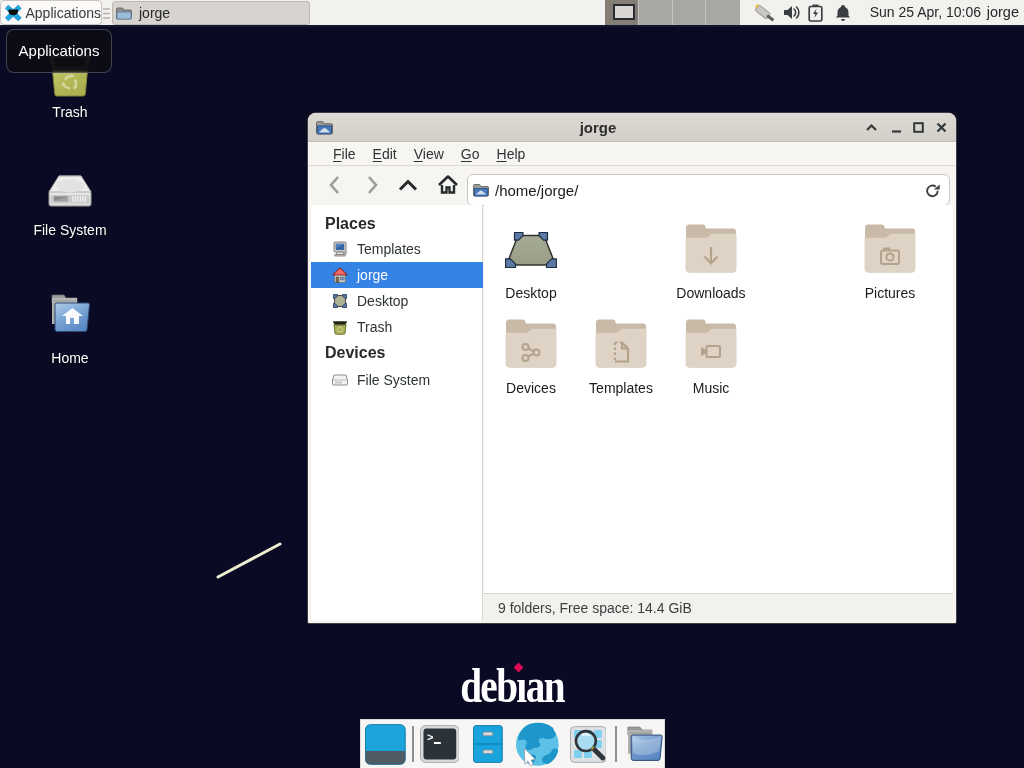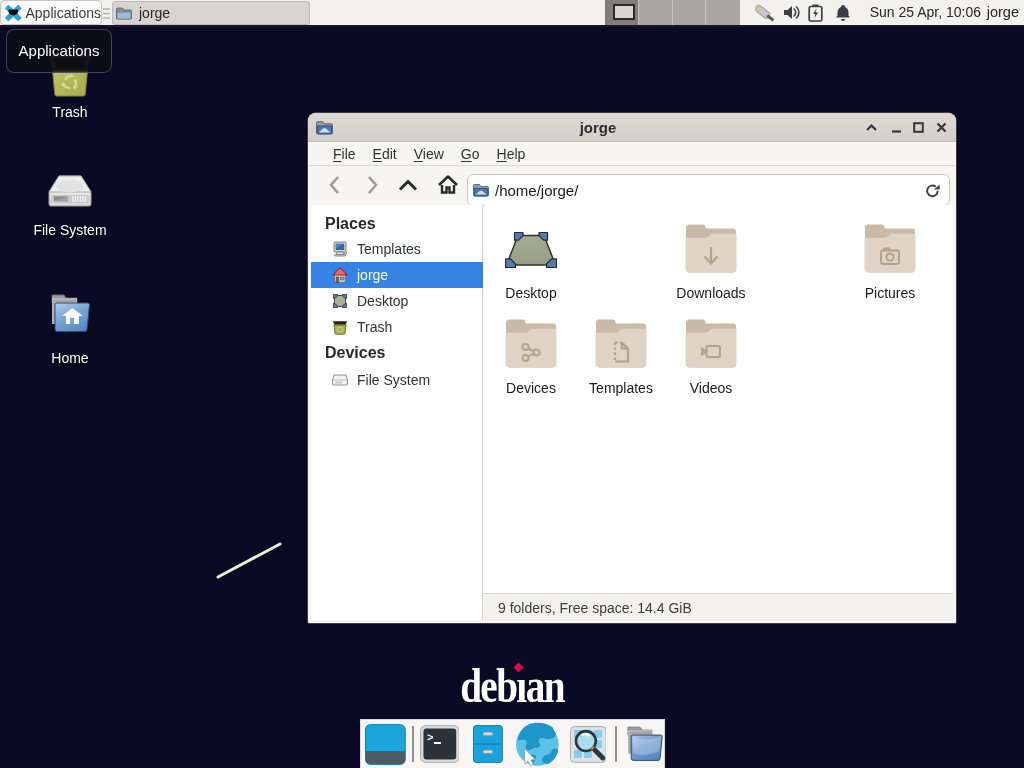--- a/index.html
+++ b/index.html
@@ -426,21 +426,21 @@
       <div class="lbl">Templates</div>
     </div>
     <div class="fitem" style="left:182px; top:114px">
       <svg width="52" height="52" viewBox="0 0 52 52">
           <use href="#folder52"></use>
         <g stroke="#b3a28c" stroke-width="2" fill="none">
           <rect x="21.5" y="27" width="13.5" height="11" rx="1.5"></rect>
           <path d="M17,29.5 l4.5,3 -4.5,3 z" fill="#b3a28c"></path>
         </g>
       </svg>
-      <div class="lbl">Videos</div>
+      <div class="lbl">Music</div>
     </div>
   </div>
   <div id="statusbar">9 folders, Free space: 14.4 GiB</div>
 </div>
 
 <div id="debian">debıan</div>
 <div id="dbdot"></div>
 
 <div id="dock">
   <svg style="margin-left:4px" width="41" height="41" viewBox="0 0 41 41">

